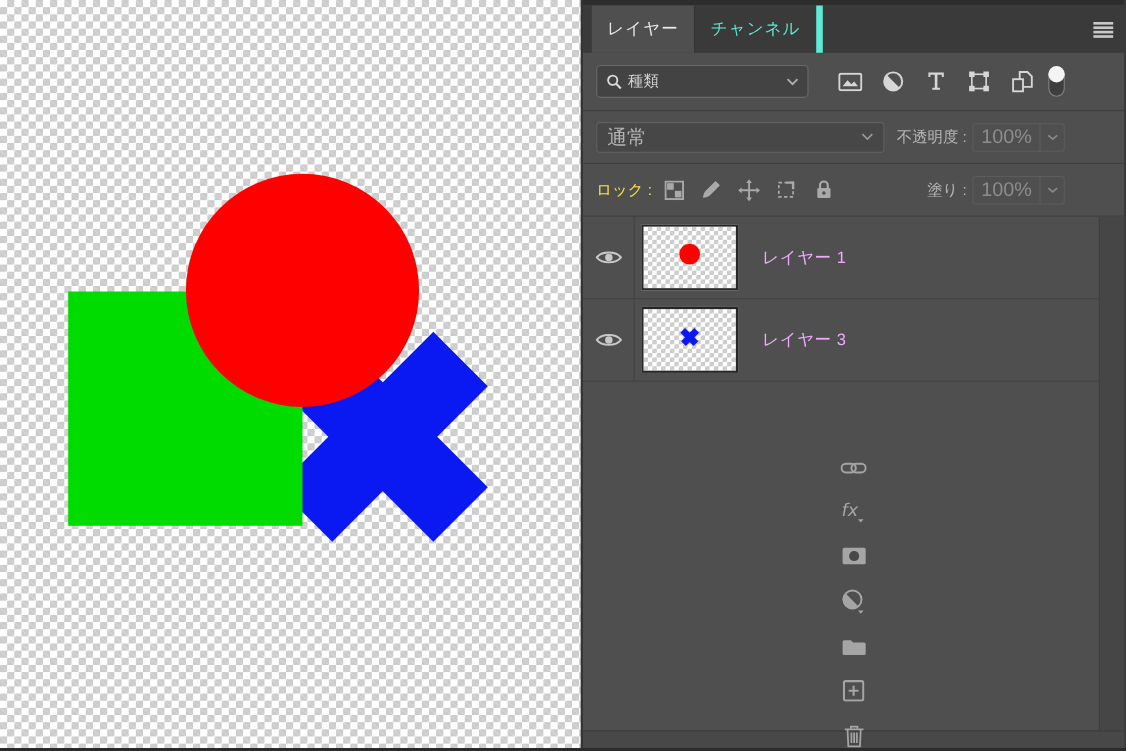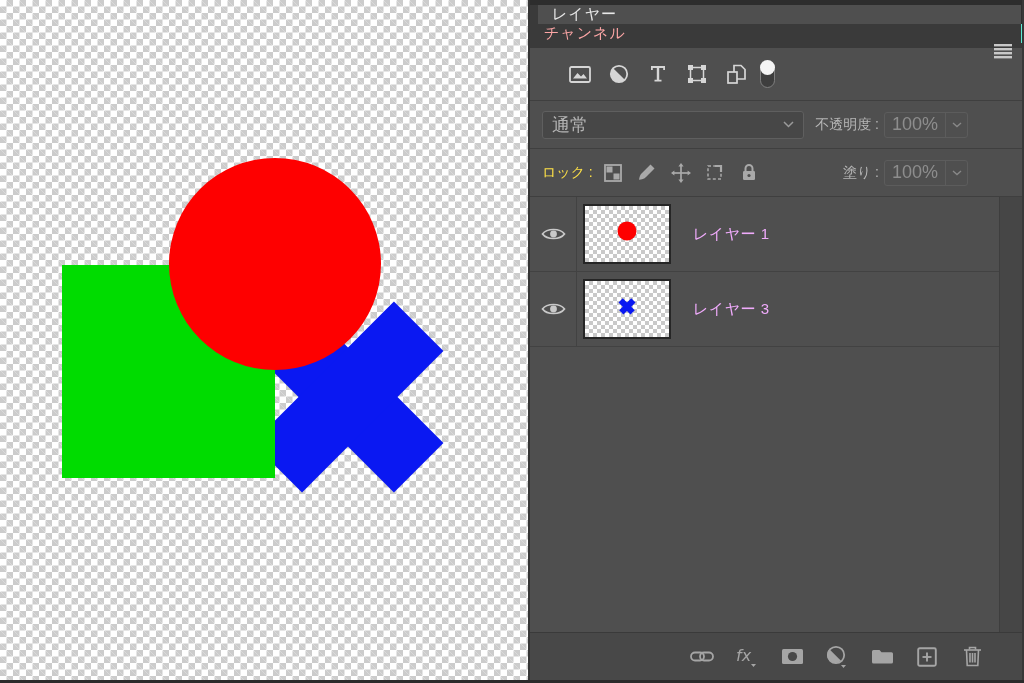--- a/index.html
+++ b/index.html
@@ -19,24 +19,24 @@
   .shape-cross .bar-h { position:absolute; left:0; top:65px; width:200px; height:70px; background:#0a18f2; }
   .shape-cross .bar-v { position:absolute; left:65px; top:0; width:70px; height:200px; background:#0a18f2; }
   .shape-square { position:absolute; left:62px; top:265px; width:213px; height:213px; background:#00dc00; z-index:2; }
   .shape-circle { position:absolute; left:169px; top:158px; width:212px; height:212px; border-radius:50%; background:#fe0000; z-index:3; }
 
   
   .panel { position:absolute; left:528px; top:0; width:496px; height:680px;
     background:#4f4f4f; border-left:2px solid #343434; border-right:2px solid #383838;
     display:flex; flex-direction:column; color:#b6b6b6; }
   .top-strip { height:5px; background:#2d2d2d; }
-  .tabbar { height:43px; background:#3a3a3a; display:flex; align-items:stretch;flex-direction:column; }
+  .tabbar { height:43px; background:#3a3a3a; display:flex; align-items:stretch; }
   .tab { padding:0 14px; display:flex; align-items:center; font-size:15px; letter-spacing:1px; cursor:default; }
   .tab.active { background:#4f4f4f; color:#e8e8e8; margin-left:8px; border-right:1px solid #2f2f2f; }
-  .tab.inactive { color:#fca5a5; border-right:1px solid #5eead4; }
+  .tab.inactive { color:#5eead4; border-right:6px solid #5eead4; }
   .menu-btn { margin-left:auto; margin-right:8px; align-self:center; color:#c8c8c8; display:flex; }
 
   .filter-row { height:53px; display:flex; align-items:center; padding:0 10px 0 12px; border-bottom:1px solid #3f3f3f; }
   .search-select { width:193px; height:30px; border:1px solid #6a6a6a; border-radius:4px; background:#434343;
     display:flex; align-items:center; padding:0 8px; gap:5px; color:#dadada; font-size:14px; }
   .search-select .chev { margin-left:auto; color:#b0b0b0; display:flex; }
   .filter-icons { display:flex; align-items:center; margin-left:27px; gap:17px; color:#d6d6d6; }
   .ficon { display:flex; align-items:center; justify-content:center; width:22px; height:22px; }
   .toggle { position:relative; width:15px; height:27px; border:1px solid #808080; border-radius:8px;
     background:#3e3e3e; margin-left:13px; }
@@ -68,22 +68,22 @@
     background-size:8px 8px; background-position:0 0,4px 4px; }
   .mini { position:absolute; left:50%; top:45%; transform:translate(-50%,-50%); }
   .mini-circle { width:19px; height:19px; border-radius:50%; background:#fe0000; }
   .mini-square { width:17px; height:17px; background:#00dc00; }
   .mini-cross { width:17px; height:17px; transform:translate(-50%,-50%) rotate(45deg); }
   .mini-cross::before { content:""; position:absolute; left:0; top:6px; width:17px; height:5.5px; background:#0a18f2; }
   .mini-cross::after { content:""; position:absolute; left:6px; top:0; width:5.5px; height:17px; background:#0a18f2; }
   .layer-name { align-self:center; margin-left:22px; color:#f0abfc; font-size:15px; letter-spacing:0.5px; }
   .scroll-gutter { position:absolute; top:0; right:0; bottom:0; width:23px; background:#464646; border-left:1px solid #3e3e3e; }
 
-  .bottom-bar { height:48px; background:#484848; border-top:1px solid #3a3a3a;
-    display:flex; align-items:center; justify-content:flex-end; gap:21px; padding-right:38px; color:#a5a5a5; }
+  .bottom-bar { height:16px; background:#484848; border-top:1px solid #3a3a3a;
+    display:flex; align-items:center; justify-content:flex-end; gap:21px; color:#a5a5a5;flex-direction:column; }
   .bicon { display:flex; align-items:center; justify-content:center; width:24px; height:24px; position:relative; }
   .bottom-strip { position:absolute; left:0; bottom:0; width:1024px; height:3px; background:#2b2b2b; z-index:5; }
 </style>
 </head>
 <body>
 
 <div class="app">
 
   <div class="canvas">
     <div class="shape-cross">
@@ -110,20 +110,34 @@
           <rect x="2" y="1" width="18" height="2.4"></rect>
               <rect x="2" y="5" width="18" height="2.4"></rect>
           <rect x="2" y="9" width="18" height="2.4"></rect>
               <rect x="2" y="13" width="18" height="2.4"></rect>
         </g>
           </svg>
       </span>
     </div>
 
     <div class="filter-row">
+      <div class="search-select">
+        <span style="display:flex">
+          <svg width="15" height="15" viewBox="0 0 15 15">
+              <circle cx="6" cy="6" r="4.2" fill="none" stroke="currentColor" stroke-width="1.7"></circle>
+              <line x1="9.2" y1="9.2" x2="13.4" y2="13.4" stroke="currentColor" stroke-width="1.9"></line>
+            </svg>
+        </span>
+        <span>種類</span>
+        <span class="chev">
+          <svg width="11" height="7" viewBox="0 0 11 7">
+              <path d="M1 1 L5.5 5.5 L10 1" fill="none" stroke="currentColor" stroke-width="1.6"></path>
+            </svg>
+        </span>
+      </div>
       <div class="filter-icons">
         <span class="ficon">
           <svg width="22" height="17" viewBox="0 0 22 17">
               <rect x="1" y="1" width="20" height="15" rx="1.5" fill="none" stroke="currentColor" stroke-width="1.8"></rect>
               <path d="M4 12.5 L8.5 7 L12 10.5 L14.5 8 L18 12.5 Z" fill="currentColor"></path>
             </svg>
         </span>
         <span class="ficon">
           <svg width="20" height="20" viewBox="0 0 20 20">
               <circle cx="10" cy="10" r="8.2" fill="none" stroke="currentColor" stroke-width="1.8"></circle>

